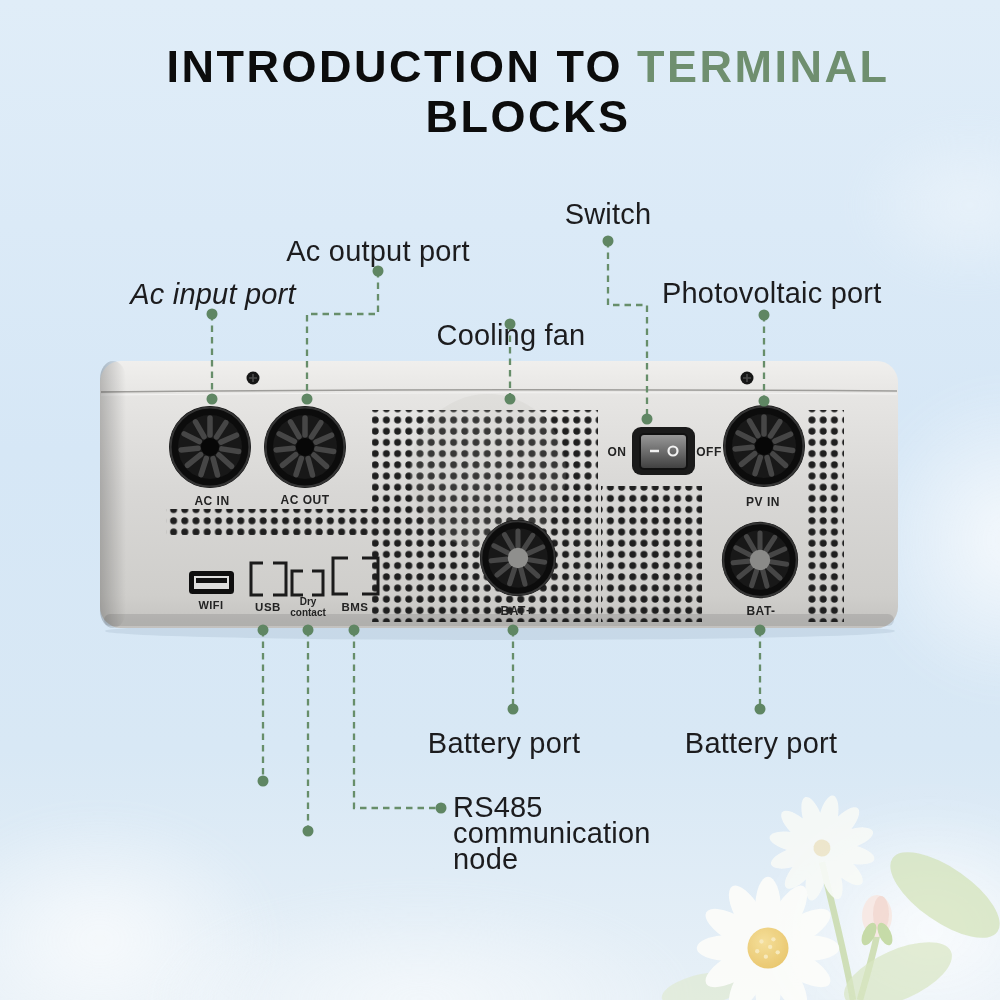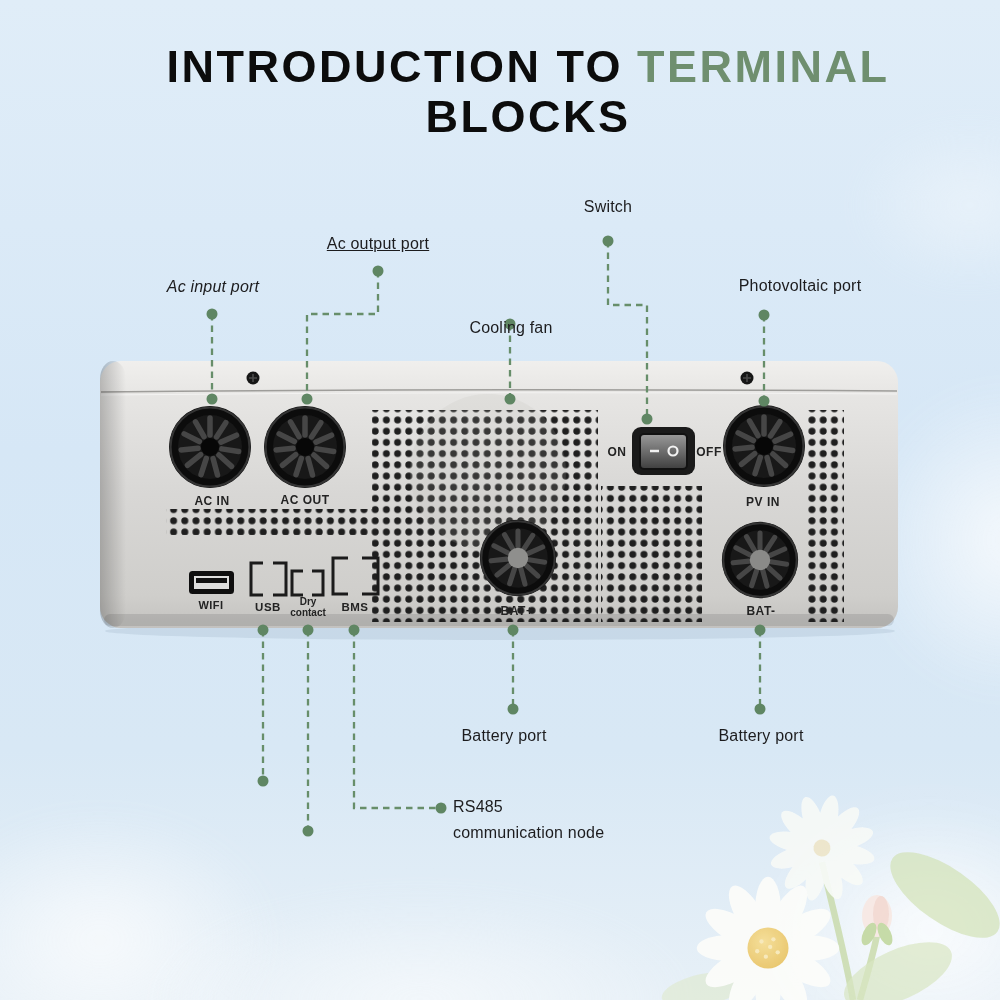--- a/index.html
+++ b/index.html
@@ -11,21 +11,21 @@
   .cloud{position:absolute;border-radius:50%;background:radial-gradient(ellipse at center,rgba(255,255,255,.95) 0%,rgba(255,255,255,0) 70%);filter:blur(18px);}
   .c1{left:860px;top:380px;width:300px;height:320px;opacity:.8;}
   .c2{left:760px;top:800px;width:340px;height:260px;opacity:.9;}
   .c3{left:-80px;top:810px;width:360px;height:260px;opacity:.75;}
   .c4{left:140px;top:890px;width:560px;height:220px;opacity:.55;}
   .c5{left:850px;top:120px;width:240px;height:170px;opacity:.4;}
   svg#scene{position:absolute;left:0;top:0;}
   .title{position:absolute;top:42px;left:0;width:1000px;text-align:center;
     font-weight:bold;font-size:45px;letter-spacing:2.5px;color:#0c0c0c;line-height:1.12;padding-left:28px;}
   .title .green{color:#6f8f6f;margin-left:14px;}
-  .callout{position:absolute;font-size:16px;color:#1c1c1e;letter-spacing:.2px;white-space:nowrap;}
+  .callout{position:absolute;font-size:29px;color:#1c1c1e;letter-spacing:.2px;white-space:nowrap;}
   .ctr{text-align:center;width:200px;}
   .rgt{text-align:right;width:182px;}
   .rs485{line-height:26px;white-space:normal;width:220px;}
 </style>
 </head>
 <body>
 
 <div id="stage">
 
   <div class="cloud c1"></div>
@@ -243,24 +243,24 @@
         <circle cx="760" cy="709" r="5.5"></circle>
     </g>
   </svg>
 
   <div class="title">
     <div><span>INTRODUCTION TO</span><span class="green">TERMINAL</span></div>
     <div>BLOCKS</div>
   </div>
 
   <div class="callout ctr" style="left:113px;top:278px;font-style:italic;">Ac input port</div>
-  <div class="callout ctr" style="left:278px;top:235px;text-decoration:underline;">Ac output port</div>
+  <div class="callout ctr" style="left:278px;top:235px;">Ac output port</div>
   <div class="callout ctr" style="left:411px;top:288px;margin-top:31px;">Cooling fan</div>
   <div class="callout ctr" style="left:508px;top:198px;">Switch</div>
-  <div class="callout ctr" style="left:700px;top:277px;">Photovoltaic port</div>
+  <div class="callout ctr" style="left:662px;top:277px;">Photovoltaic port</div>
   <div class="callout rs485" style="left:453px;top:794px;">
     <div>RS485</div>
     <div>communication node</div>
   </div>
   <div class="callout ctr" style="left:404px;top:727px;">Battery port</div>
   <div class="callout ctr" style="left:661px;top:727px;">Battery port</div>
 
 </div>
 
 </body></html>

